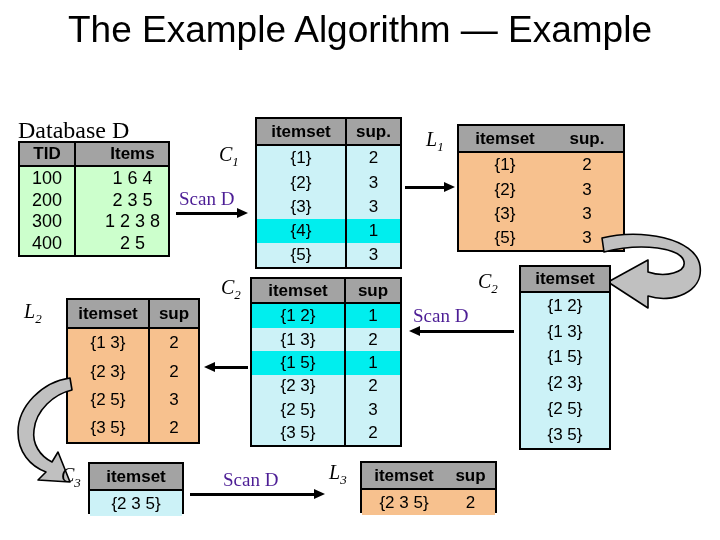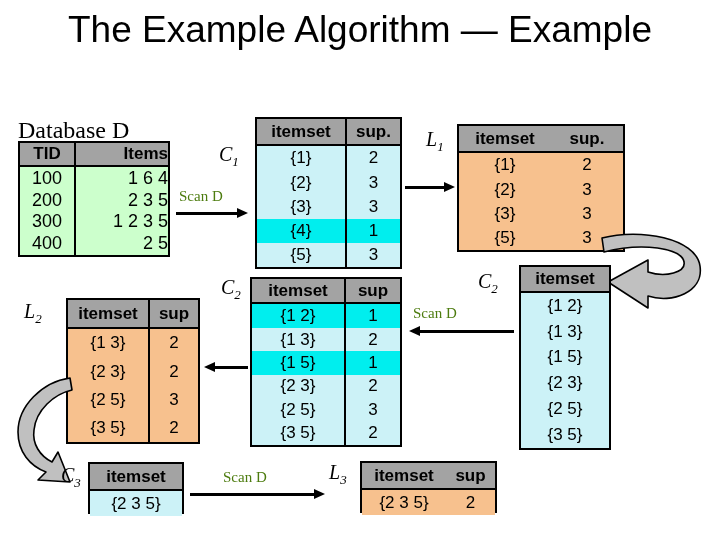--- a/index.html
+++ b/index.html
@@ -51,21 +51,21 @@
     border-bottom:2px solid #000;
   }
   .vline{border-right:2px solid #000;}
 
   
   #dbd{left:18px; top:141px; width:152px; height:116px;}
   #dbd td{font-size:18px;height:20px;}
   #dbd .hd{font-size:17px;height:21px;}
   #dbd .body{background:#CCFFCC;}
   #dbd .lcol{width:54px;text-align:center;}
-  #dbd .rcol{text-align:right;padding-left:21px;}
+  #dbd .rcol{text-align:center;padding-left:21px;}
   .dbd-label{
     position:absolute;left:18px;top:117px;
     font-family:"Liberation Serif", serif;
     font-size:24px;color:#000;
   }
 
   
   #c1{left:255px; top:117px; width:147px; height:152px;}
   #c1 td{font-size:17px;height:21px;}
   #c1 .hd{height:22px;}
@@ -128,21 +128,21 @@
   #lbl-c2m{left:221px;top:276px;}
   #lbl-l2{left:24px;top:300px;}
   #lbl-c2r{left:478px;top:270px;}
   #lbl-c3{left:61px;top:464px;}
   #lbl-l3{left:329px;top:461px;}
 
   
   .scan{
     position:absolute;
     font-family:"Liberation Serif", serif;
-    font-size:15px;color:#4d7c0f;
+    font-size:19px;color:#4c1d95;
   }
   #scan1{left:179px;top:188px;}
   #scan2{left:413px;top:305px;}
   #scan3{left:223px;top:469px;}
 
   
   .arrow{position:absolute;}
   .arrow .shaft{position:absolute;background:#000;height:3px;top:0;left:0;}
   .arrow .head{position:absolute;width:0;height:0;top:-4px;}
   .arrow.right .head{border-top:5.5px solid transparent;border-bottom:5.5px solid transparent;border-left:11px solid #000;}
@@ -191,21 +191,21 @@
       <tr>
         <td class="body vline lcol">100</td>
         <td class="body rcol">1 6 4</td>
       </tr>
       <tr>
         <td class="body vline lcol">200</td>
         <td class="body rcol">2 3 5</td>
       </tr>
       <tr>
         <td class="body vline lcol">300</td>
-        <td class="body rcol">1 2 3 5</td>
+        <td class="body rcol">1 2 3 8</td>
       </tr>
       <tr>
         <td class="body vline lcol">400</td>
         <td class="body rcol">2 5</td>
       </tr>
     </tbody>
       </table>
   </div>
 
   <div class="scan" id="scan1">Scan D</div>

